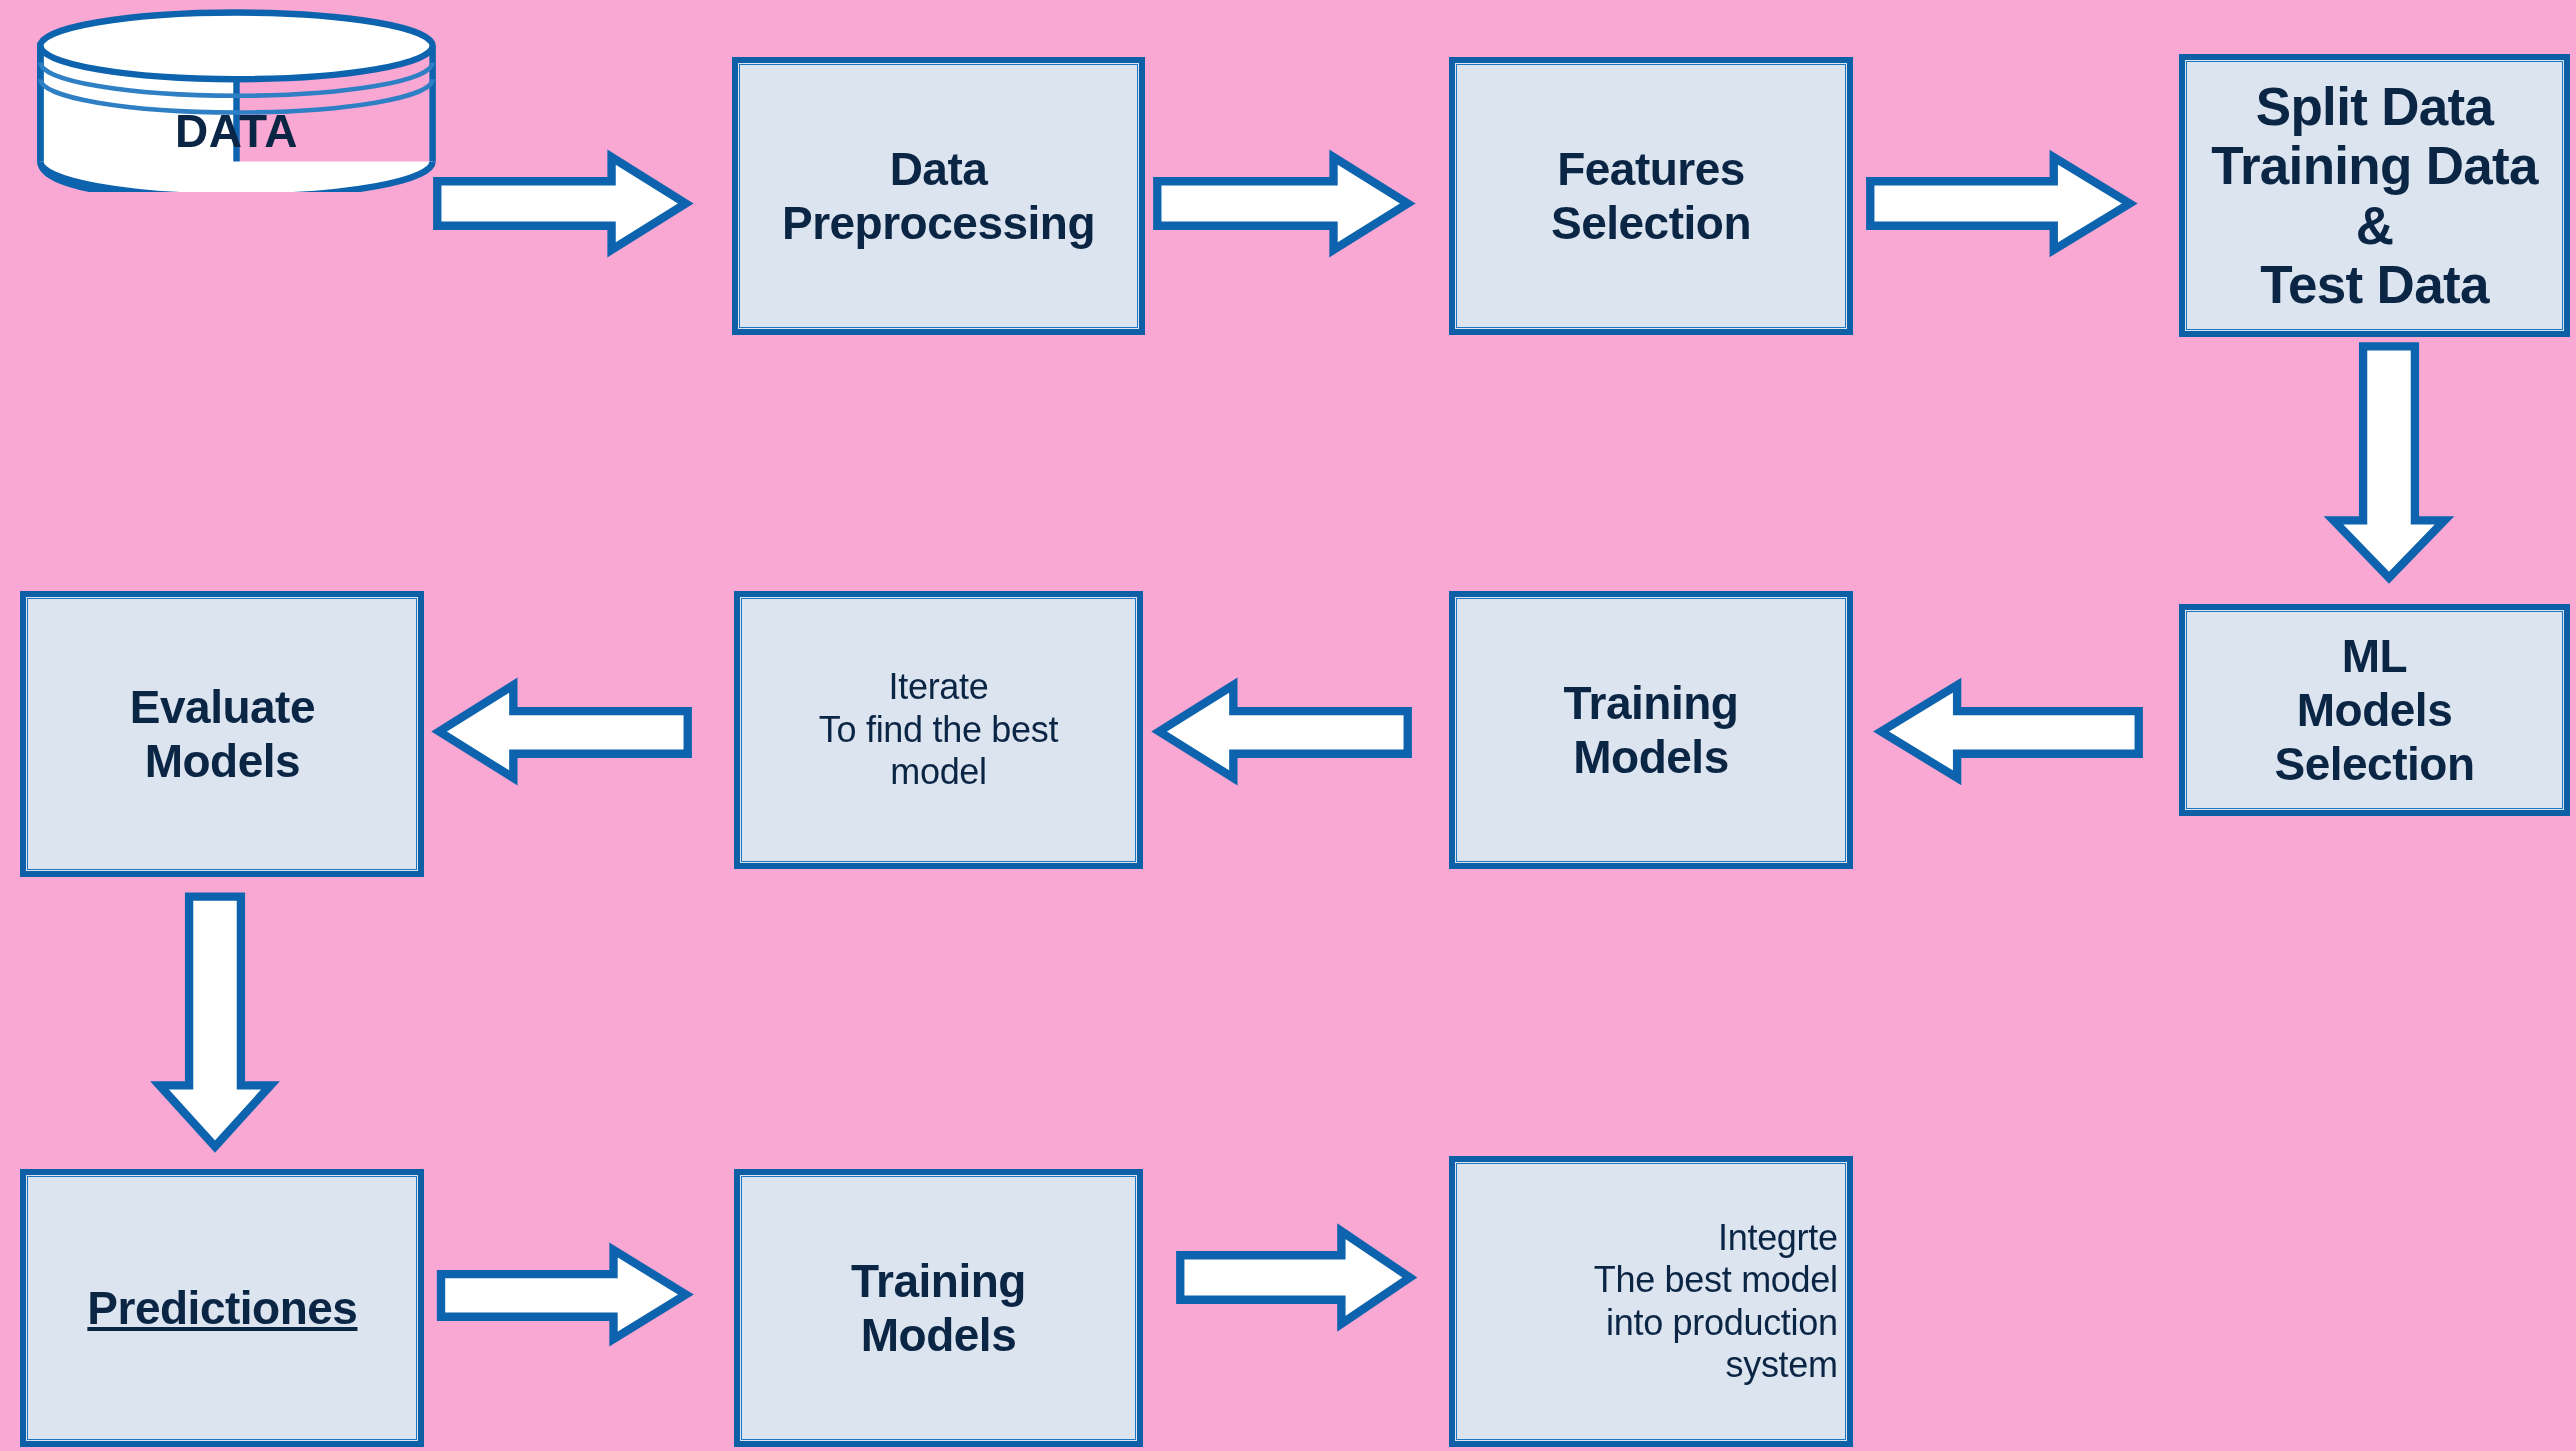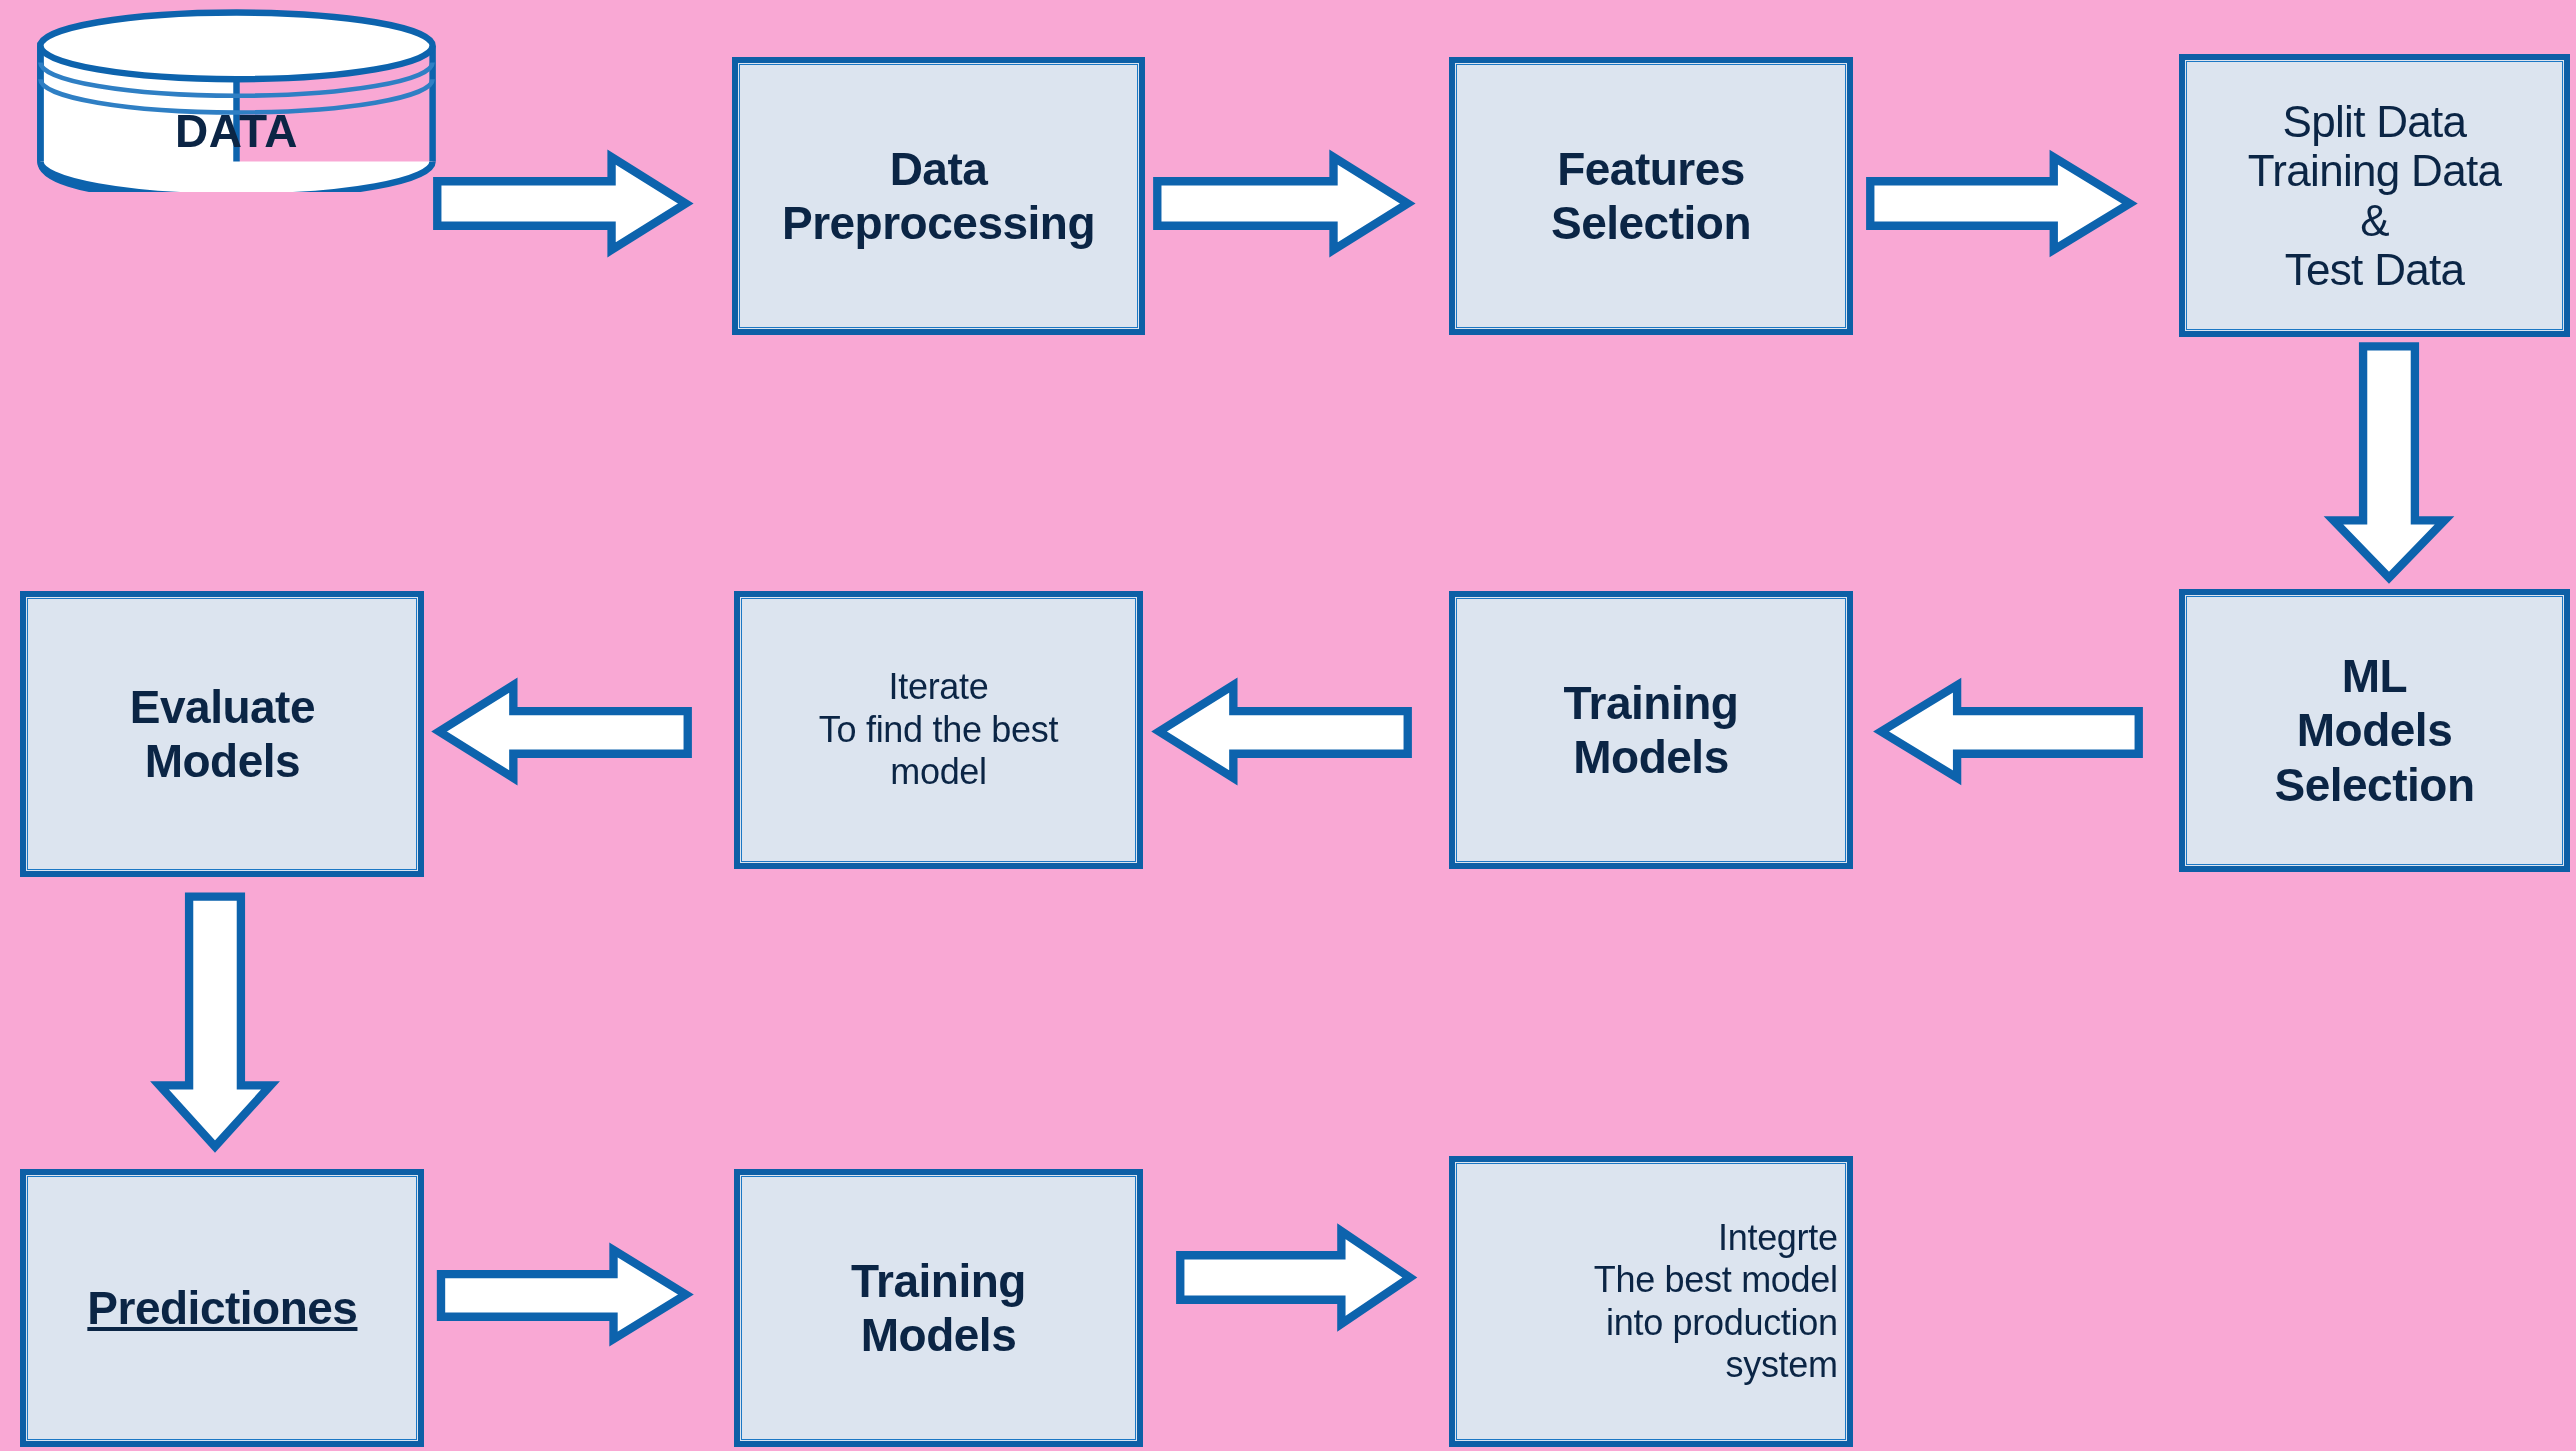--- a/index.html
+++ b/index.html
@@ -46,22 +46,22 @@
     font-weight: bold;
     font-size: 46px;
     letter-spacing: -0.5px;
   }
   .node.regular .label {
     font-weight: normal;
     font-size: 36px;
     letter-spacing: -0.3px;
   }
   .node.tight .label {
-    font-weight: normal;
-    font-size: 44px;
+    font-weight: bold;
+    font-size: 53px;
     line-height: 1.12;
     letter-spacing: -0.7px;
   }
 
   
   .cylinder {
     position: absolute;
   }
   .cyl-text {
     position: absolute;
@@ -166,21 +166,21 @@
     <span class="label">Training
 Models</span>
   </div>
 
   <div class="arrow" style="left:1870px; top:672px; width:278px; height:119px;">
     <svg width="278" height="119" viewBox="0 0 300 128">
       <polygon points="290,42 94,42 94,14 12,64 94,114 94,88 290,88" fill="#ffffff" stroke="#0d63ad" stroke-width="9" stroke-linejoin="miter"></polygon>
     </svg>
   </div>
 
-  <div class="node bold" style="left:2179px; top:589px; width:391px; height:283px;">
+  <div class="node bold" style="left:2179px; top:604px; width:391px; height:212px;">
     <span class="label">ML
 Models
 Selection</span>
   </div>
 
   <div class="arrow" style="left:141px; top:889px; width:148px; height:267px;">
     <svg width="148" height="267" viewBox="0 0 160 288">
       <polygon points="52,8 108,8 108,212 140,212 80,278 20,212 52,212" fill="#ffffff" stroke="#0d63ad" stroke-width="9" stroke-linejoin="miter"></polygon>
     </svg>
   </div>

